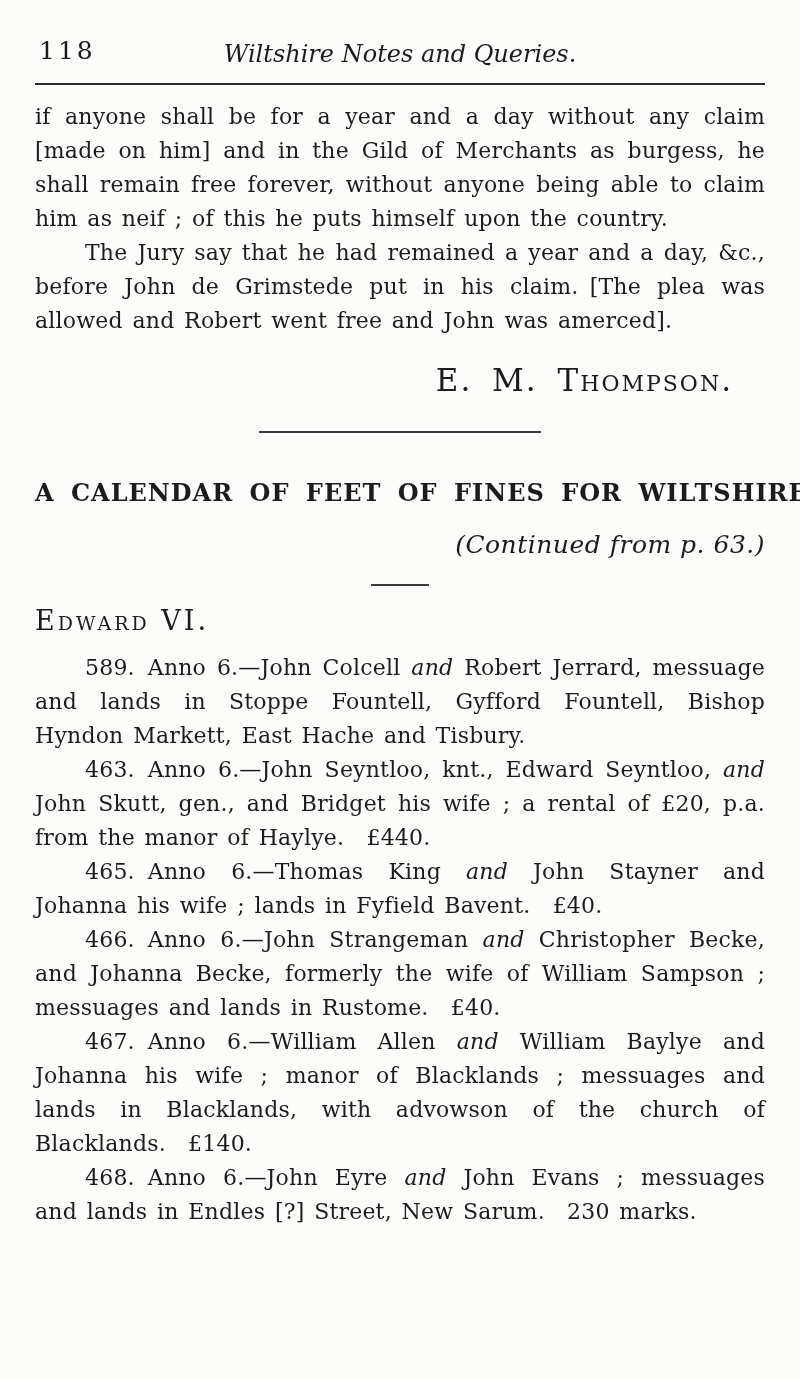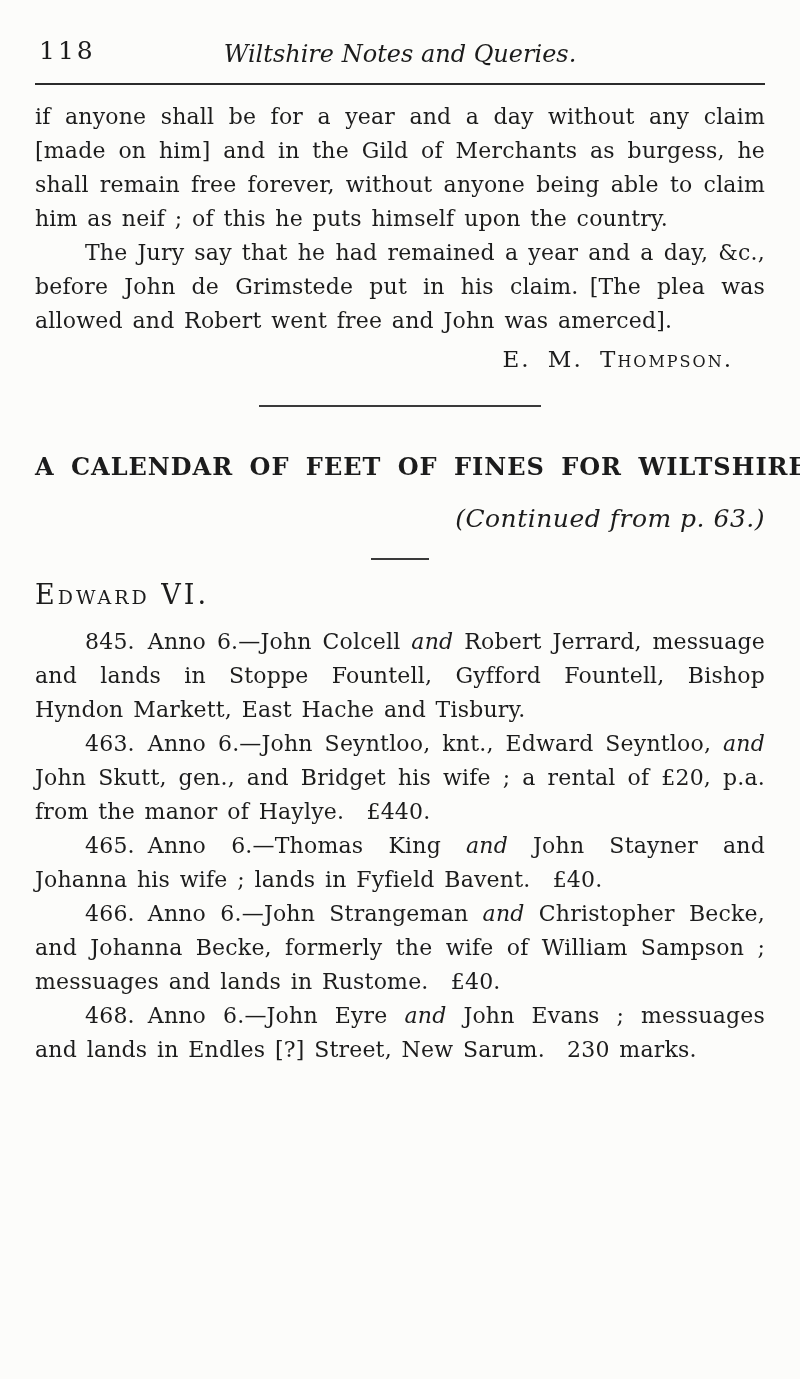--- a/index.html
+++ b/index.html
@@ -48,24 +48,24 @@
     margin: 0;
     font-size: 22px;
     line-height: 34px;
     text-align: justify;
     word-spacing: 2.5px;
     letter-spacing: 0.2px;
   }
   .first-par { margin-top: 15px; }
   .indent { text-indent: 50px; }
   .signature {
-    margin: 8px 32px 0 0;
+    margin: 24px 32px 0 0;
     text-align: right;
     font-variant: small-caps;
-    font-size: 23px;
+    font-size: 31px;
     letter-spacing: 2px;
     word-spacing: 8px;
   }
   .divider {
     width: 282px;
     margin: 33px auto 0 auto;
     border: none;
     border-top: 2px solid #3a3a3a;
   }
   .calendar-title {
@@ -123,26 +123,27 @@
   <hr class="divider">
 
   <h1 class="calendar-title">A CALENDAR OF FEET OF FINES FOR WILTSHIRE.</h1>
   <p class="subtitle">(Continued from p. 63.)</p>
 
   <hr class="dash-rule">
 
   <h2 class="reign">Edward VI.</h2>
 
   <div class="fines-list">
-    <p class="body-text entry"><span class="num">845.</span><span>Anno 6.—</span><span>John Colcell </span><span class="conj">and</span><span> Robert Jerrard, messuage and lands in Stoppe Fountell, Gyfford Fountell, Bishop Hyndon Markett, East Hache and Tisbury.</span></p>
+    <p class="body-text entry"><span class="num">589.</span><span>Anno 6.—</span><span>John Colcell </span><span class="conj">and</span><span> Robert Jerrard, messuage and lands in Stoppe Fountell, Gyfford Fountell, Bishop Hyndon Markett, East Hache and Tisbury.</span></p>
 
     <p class="body-text entry"><span class="num">463.</span><span>Anno 6.—</span><span>John Seyntloo, knt., Edward Seyntloo, </span><span class="conj">and</span><span> John Skutt, gen., and Bridget his wife ; a rental of £20, p.a. from the manor of Haylye. £440.</span></p>
 
 
     <p class="body-text entry"><span class="num">465.</span><span>Anno 6.—</span><span>Thomas King </span><span class="conj">and</span><span> John Stayner and Johanna his wife ; lands in Fyfield Bavent. £40.</span></p>
 
     <p class="body-text entry"><span class="num">466.</span><span>Anno 6.—</span><span>John Strangeman </span><span class="conj">and</span><span> Christopher Becke, and Johanna Becke, formerly the wife of William Sampson ; messuages and lands in Rustome. £40.</span></p>
 
+    <p class="body-text entry"><span class="num">467.</span><span>Anno 6.—</span><span>William Allen </span><span class="conj">and</span><span> William Baylye and Johanna his wife ; manor of Blacklands ; messuages and lands in Blacklands, with advowson of the church of Blacklands. £140.</span></p>
 
     <p class="body-text entry"><span class="num">468.</span><span>Anno 6.—</span><span>John Eyre </span><span class="conj">and</span><span> John Evans ; messuages and lands in Endles [?] Street, New Sarum. 230 marks.</span></p>
   </div>
 
 </div>
 
 </body></html>

